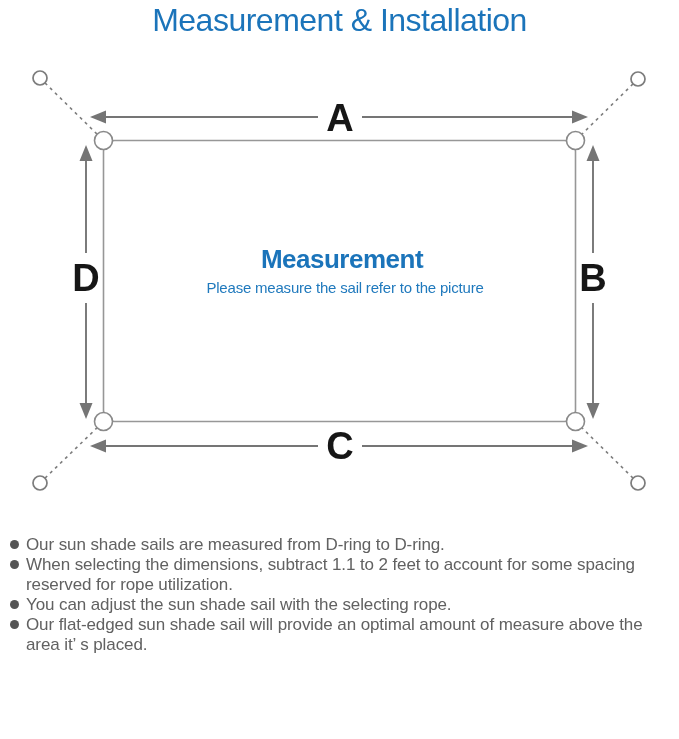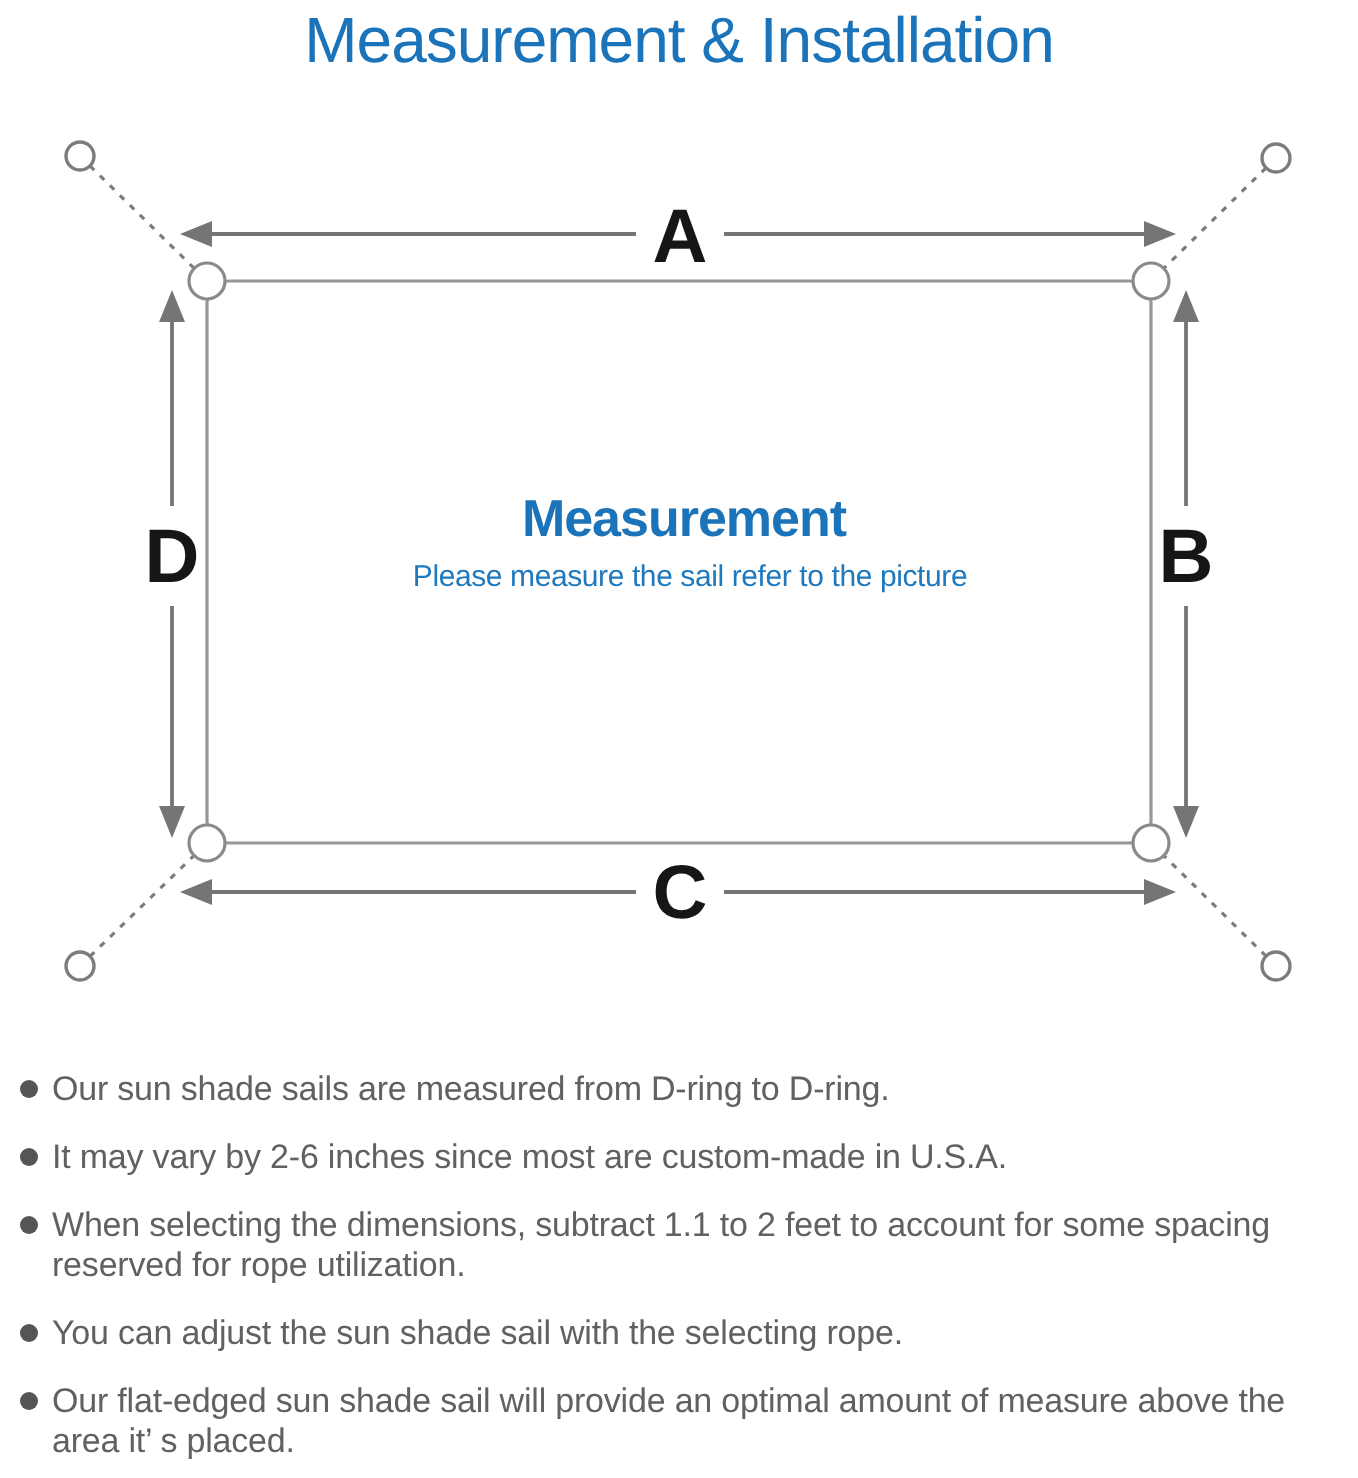--- a/index.html
+++ b/index.html
@@ -24,21 +24,21 @@
   .center-heading{
     font-family:"Liberation Sans", sans-serif;
     font-weight:bold;font-size:26px;fill:#1b74ba;letter-spacing:-0.5px;
   }
   .center-caption{
     font-family:"Liberation Sans", sans-serif;
     font-size:15px;fill:#1f79bd;letter-spacing:-0.2px;
   }
   .notes{
     position:absolute;top:535px;left:0;width:669px;
-    display:flex;flex-direction:column;gap:14px;
+    display:flex;flex-direction:column;
   }
   .note{
     display:flex;align-items:flex-start;
     color:#616161;font-size:17px;line-height:20px;letter-spacing:-0.1px;
   }
   .note .dot{
     flex:0 0 auto;
     width:9px;height:9px;border-radius:50%;
     background:#555555;
     margin:5px 7px 0 10px;
@@ -114,24 +114,20 @@
     <text class="center-caption" x="345" y="293" text-anchor="middle">Please measure the sail refer to the picture</text>
   </svg>
 
   <div class="notes">
     <div class="note">
       <span class="dot"></span>
       <span class="note-text">Our sun shade sails are measured from D-ring to D-ring.</span>
     </div>
     <div class="note">
       <span class="dot"></span>
-      <span class="note-text">It may vary by 2-6 inches since most are custom-made in U.S.A.</span>
-    </div>
-    <div class="note">
-      <span class="dot"></span>
       <span class="note-text">When selecting the dimensions, subtract 1.1 to 2 feet to account for some spacing reserved for rope utilization.</span>
     </div>
     <div class="note">
       <span class="dot"></span>
       <span class="note-text">You can adjust the sun shade sail with the selecting rope.</span>
     </div>
     <div class="note">
       <span class="dot"></span>
       <span class="note-text">Our flat-edged sun shade sail will provide an optimal amount of measure above the area it’ s placed.</span>
     </div>

